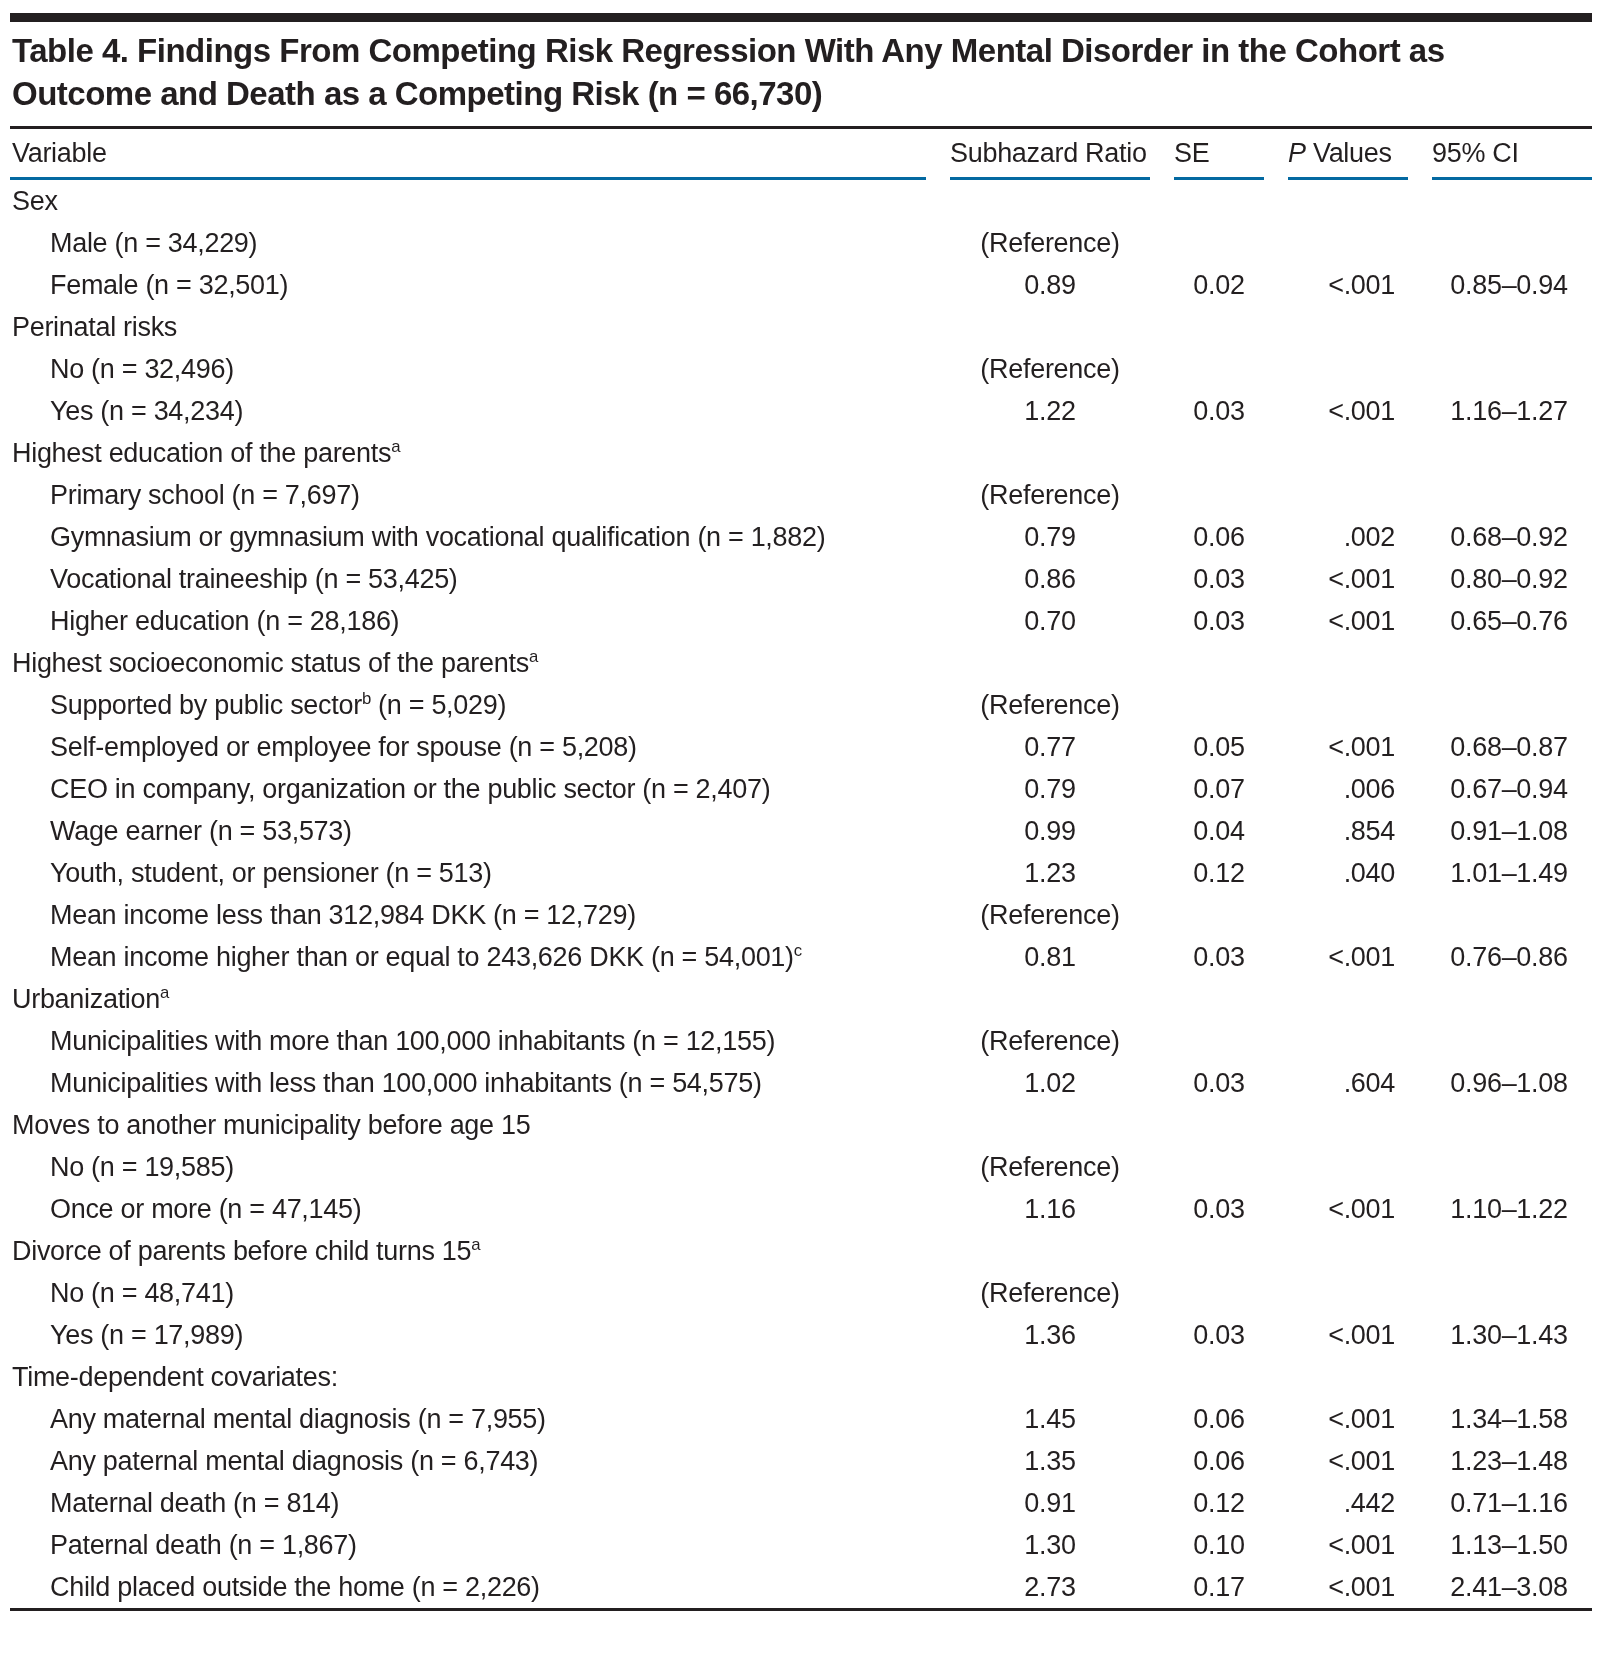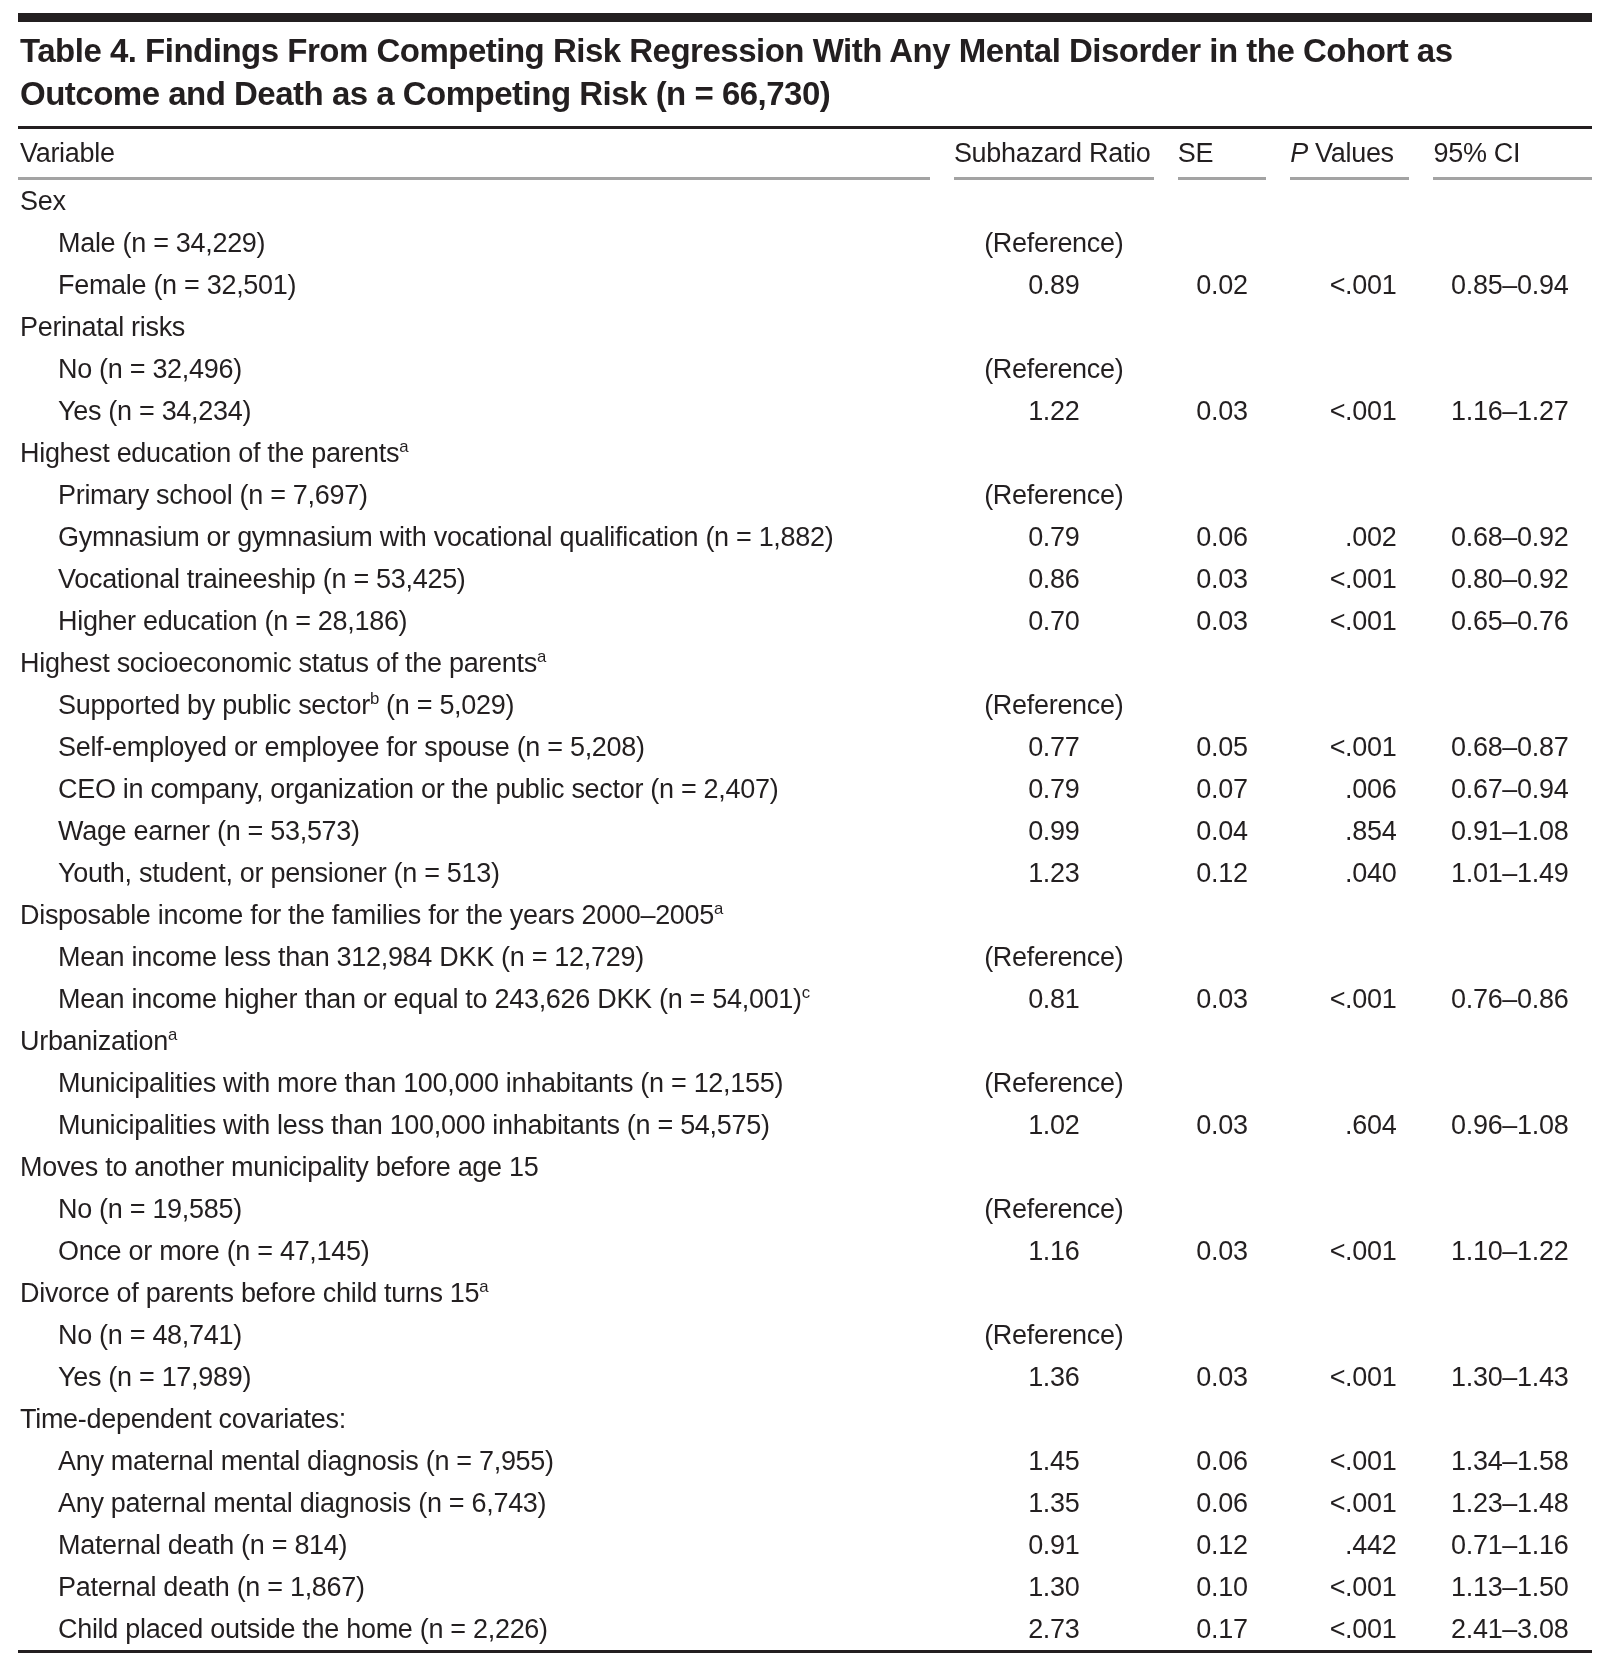--- a/index.html
+++ b/index.html
@@ -9,21 +9,21 @@
   }
   body {
     width: 1613px;
     height: 1660px;
     overflow: hidden;
     font-family: "Liberation Sans", sans-serif;
     color: #231f20;
     letter-spacing: -0.3px;
   }
   .page {
-    padding: 13px 21px 0 18px;
+    padding: 13px 21px 0 10px;
   }
   .rule {
     background: #231f20;
     border: none;
   }
   .rule.thick {
     height: 9px;
   }
   .rule.medium {
     height: 3px;
@@ -49,21 +49,21 @@
   th, td {
     font-size: 27px;
     font-weight: 400;
     white-space: nowrap;
     overflow: visible;
     padding: 0;
     vertical-align: middle;
   }
   thead th {
     height: 48px;
-    border-bottom: 3px solid #a3a3a3;
+    border-bottom: 3px solid #0369a1;
   }
   th.h-var { text-align: left; padding-left: 2px; }
   th.h-shr, th.h-se, th.h-p, th.h-ci { text-align: left; }
   th.h-p i { font-style: italic; }
   tbody td { height: 42px; }
   td.var { text-align: left; padding-left: 2px; }
   tr.item td.var { padding-left: 40px; }
   td.shr { text-align: center; }
   td.se  { text-align: center; }
   td.p   { text-align: right; padding-right: 13px; }
@@ -215,27 +215,20 @@
           <td class="p">.854</td>
           <td class="ci">0.91–1.08</td>
         </tr>
         <tr class="item">
           <td class="var">Youth, student, or pensioner (n = 513)</td>
           <td class="shr">1.23</td>
           <td class="se">0.12</td>
           <td class="p">.040</td>
           <td class="ci">1.01–1.49</td>
         </tr>
-        <tr class="section">
-          <td class="var">Disposable income for the families for the years 2000–2005<sup>a</sup></td>
-          <td class="shr"></td>
-          <td class="se"></td>
-          <td class="p"></td>
-          <td class="ci"></td>
-        </tr>
         <tr class="item">
           <td class="var">Mean income less than 312,984 DKK (n = 12,729)</td>
           <td class="shr">(Reference)</td>
           <td class="se"></td>
           <td class="p"></td>
           <td class="ci"></td>
         </tr>
         <tr class="item">
           <td class="var">Mean income higher than or equal to 243,626 DKK (n = 54,001)<sup>c</sup></td>
           <td class="shr">0.81</td>

